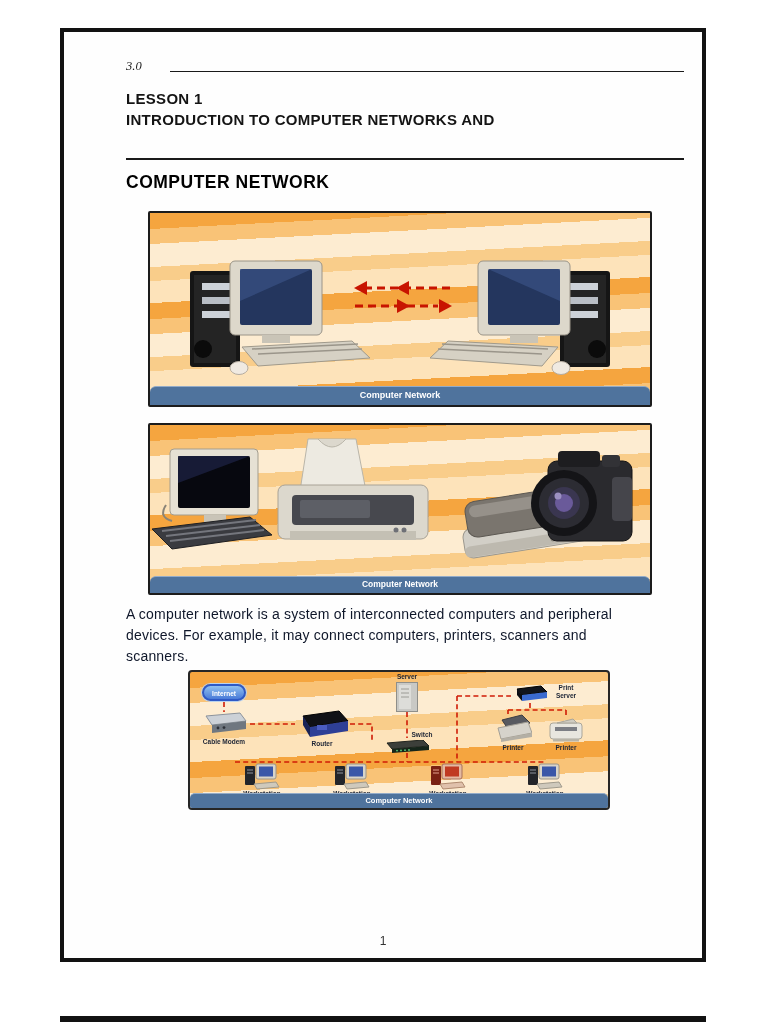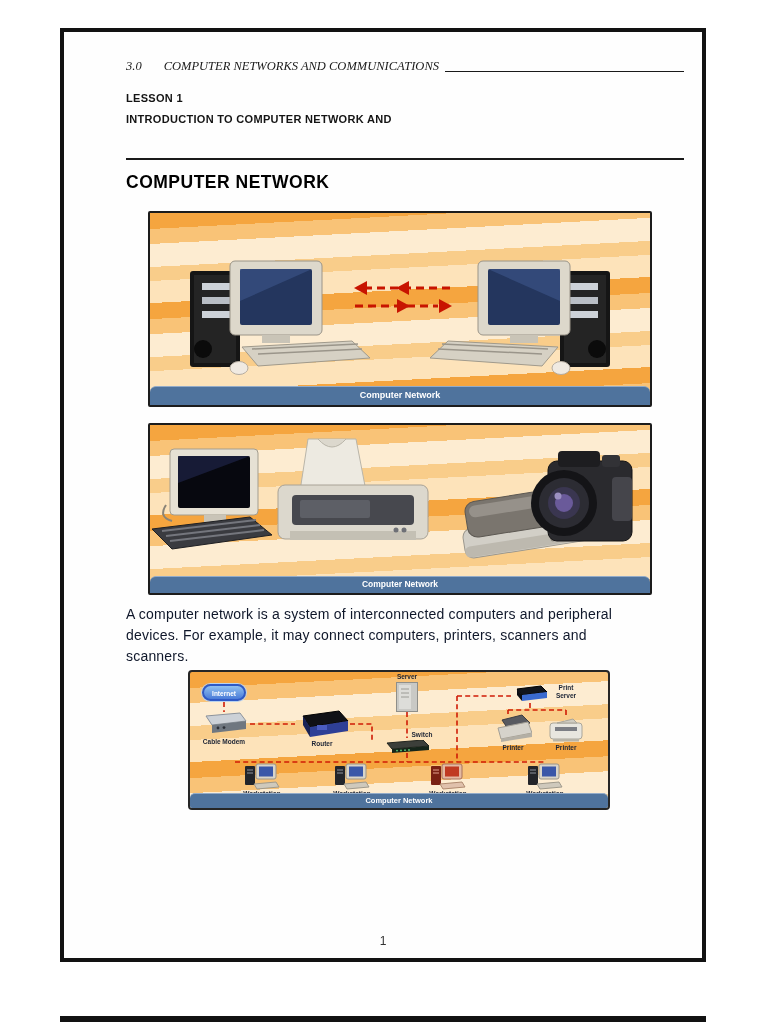--- a/index.html
+++ b/index.html
@@ -8,21 +8,21 @@
   
   .sheet{position:absolute;left:60px;top:28px;width:646px;height:934px;
          border:4px solid #121212;background:#fefefe;box-sizing:border-box;}
   .next-page-edge{position:absolute;left:60px;top:1016px;width:646px;height:6px;background:#121212;}
   
   .hdr{position:absolute;left:62px;top:27px;right:18px;display:flex;align-items:baseline;
        font-family:"Liberation Serif", serif;font-style:italic;font-size:12.5px;color:#1a1a1a;}
   .hdr .num{margin-right:22px;}
   .hdr .rule{flex:1;border-bottom:1.5px solid #1a1a1a;align-self:flex-end;margin:0 0 2px 6px;}
   
-  .lesson{position:absolute;left:62px;top:56px;font-size:11px;font-weight:700;color:#141414;
+  .lesson{position:absolute;left:62px;top:56px;font-size:15px;font-weight:700;color:#141414;
           line-height:21px;letter-spacing:.3px;}
   .titlerule{position:absolute;left:62px;top:126px;width:558px;border-bottom:2px solid #1a1a1a;}
   .section-title{position:absolute;left:62px;top:140px;font-size:17.5px;font-weight:700;
                  letter-spacing:.5px;color:#000;}
   
   .fig{position:absolute;box-sizing:border-box;border:2px solid #1c1c1c;border-radius:2px;
        overflow:hidden;
        background:repeating-linear-gradient(177deg,
          #f5a53f 0px,#f5a53f 16px,
          #f9c377 16px,#f9c377 31px,
@@ -57,27 +57,26 @@
   .lines{position:absolute;left:0;top:0;}
 </style>
 </head>
 <body>
 
 <div class="viewport">
   <div class="sheet">
 
     <div class="hdr">
       <span class="num">3.0</span>
-      <span>COMPUTER NETWORKS AND COMMUNICATIONS</span>
       <span class="rule"></span>
     </div>
 
     <div class="lesson">
       <div>LESSON 1</div>
-      <div>INTRODUCTION TO COMPUTER NETWORK AND</div>
+      <div>INTRODUCTION TO COMPUTER NETWORKS AND</div>
     </div>
     <div class="titlerule"></div>
 
     <div class="section-title">COMPUTER NETWORK</div>
 
     <div class="fig fig1">
       <svg class="art" width="500" height="174" viewBox="0 0 500 174">
         <defs>
           <g id="pc">
             <rect x="0" y="10" width="50" height="96" rx="3" fill="#151515"></rect>

